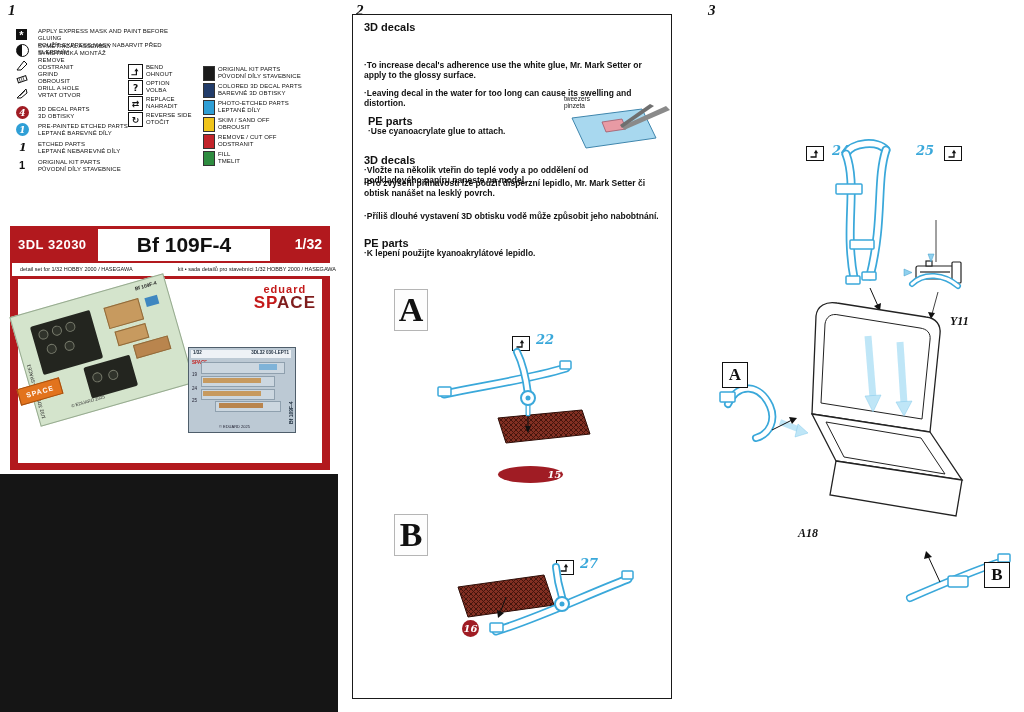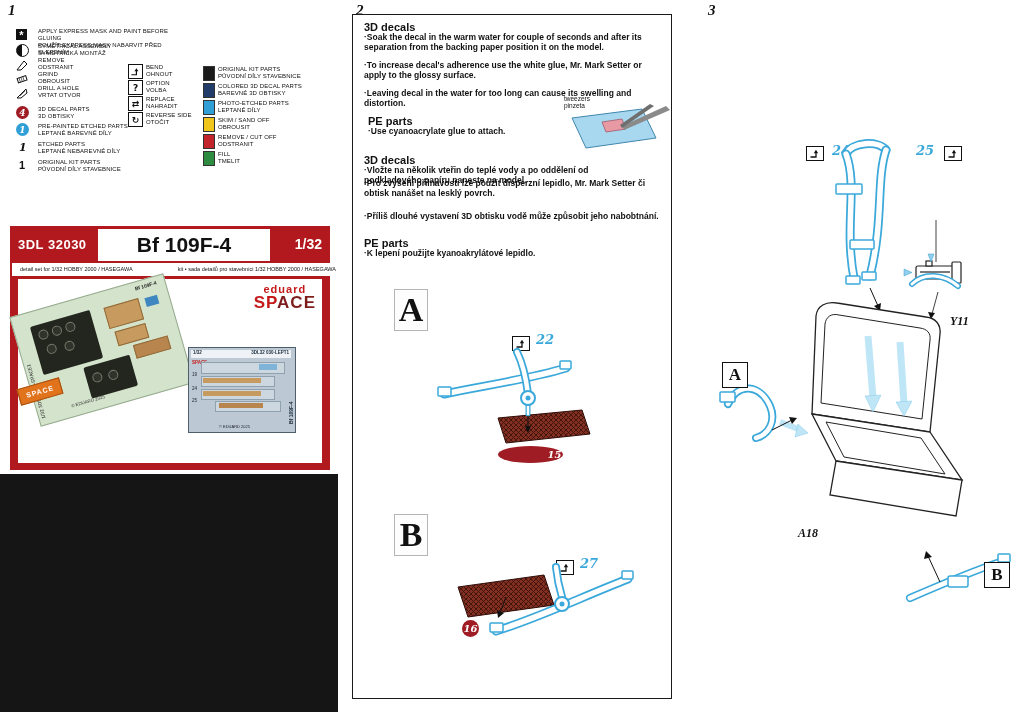--- a/index.html
+++ b/index.html
@@ -272,21 +272,20 @@
   </div>
 
   <div class="abs blackarea" style="left:0;top:474px;width:338px;height:238px;"></div>
 </div>
 
 <div class="abs" style="left:352px;top:0;width:320px;height:712px;">
   <div class="abs pagenum" style="left:4px;top:2px;">2</div>
   <div class="abs p2box" style="left:0;top:14px;width:318px;height:683px;"></div>
 
   <div class="abs bhead" style="left:12px;top:22px;">3D decals</div>
-  <div class="abs bullet" style="left:12px;top:33px;width:300px;">·Soak the decal in the warm water for couple of seconds and after its separation from the backing paper position it on the model.</div>
   <div class="abs bullet" style="left:12px;top:61px;width:300px;">·To increase decal's adherence use the white glue, Mr. Mark Setter or apply to the glossy surface.</div>
   <div class="abs bullet" style="left:12px;top:89px;width:290px;">·Leaving decal in the water for too long can cause its swelling and distortion.</div>
   <div class="abs bhead" style="left:16px;top:116px;">PE parts</div>
   <div class="abs bullet" style="left:16px;top:127px;width:190px;">·Use cyanoacrylate glue to attach.</div>
 
   <div class="abs twlabel" style="left:212px;top:95px;">
     <div>tweezers</div>
     <div>pinzeta</div>
   </div>
   <svg class="abs" style="left:214px;top:104px;" width="106" height="48" viewBox="0 0 106 48">
@@ -327,21 +326,21 @@
       <path d="M92,65 L92,74" stroke="#3aa8da" stroke-width="5"></path>
       <path d="M92,65 L92,74" stroke="#fff" stroke-width="2.5"></path>
     </g>
     <rect x="2" y="47" width="13" height="9" rx="1" fill="#fff" stroke="#3aa8da" stroke-width="1.5"></rect>
     <rect x="124" y="21" width="11" height="8" rx="1" fill="#fff" stroke="#3aa8da" stroke-width="1.5"></rect>
     <circle cx="92" cy="58" r="7" fill="#fff" stroke="#3aa8da" stroke-width="2"></circle>
     <circle cx="92" cy="58" r="2.5" fill="#3aa8da"></circle>
     <line x1="92" y1="76" x2="92" y2="88" stroke="#111" stroke-width="1"></line>
     <polygon points="92,93 89,86 95,86" fill="#111"></polygon>
   </svg>
-  <div class="abs badge-red-lg" style="left:146px;top:446px;padding-left:48px;">15</div>
+  <div class="abs badge-red-lg" style="left:146px;top:466px;padding-left:48px;">15</div>
 
   <div class="abs stepletter" style="left:42px;top:514px;">B</div>
   <div class="abs bendbox" style="left:204px;top:560px;">
     <svg width="12" height="10" viewBox="0 0 12 10">
         <path d="M1.5 8 L7 8 L7 3" fill="none" stroke="#111" stroke-width="1.3"></path>
         <path d="M4.8 4.2 L7 0.8 L9.2 4.2 Z" fill="#111"></path>
       </svg>
   </div>
   <div class="abs numblue" style="left:228px;top:556px;">27</div>
   <svg class="abs" style="left:94px;top:559px;" width="200" height="100" viewBox="0 0 200 100">

